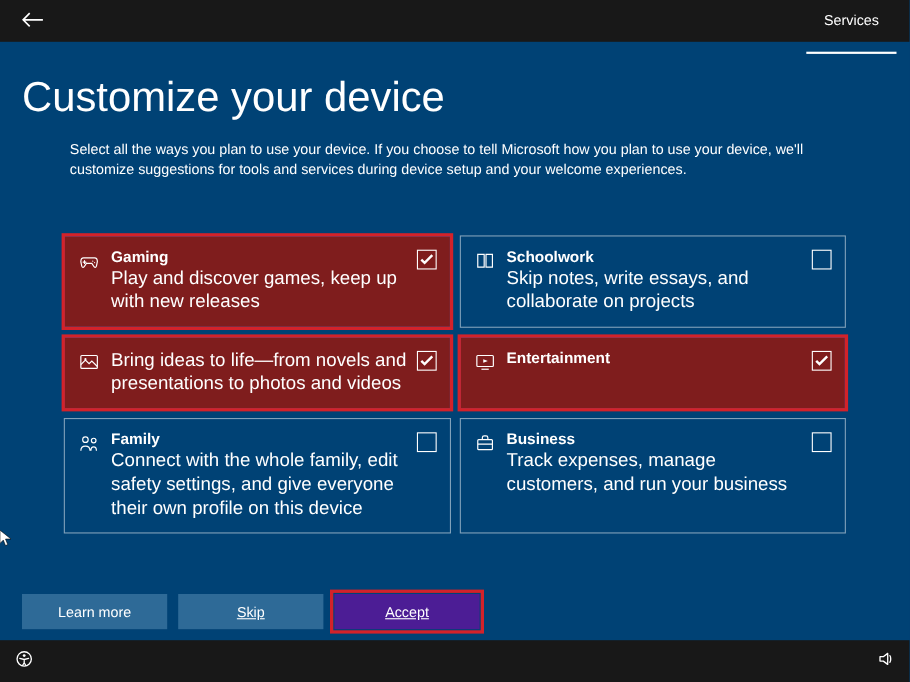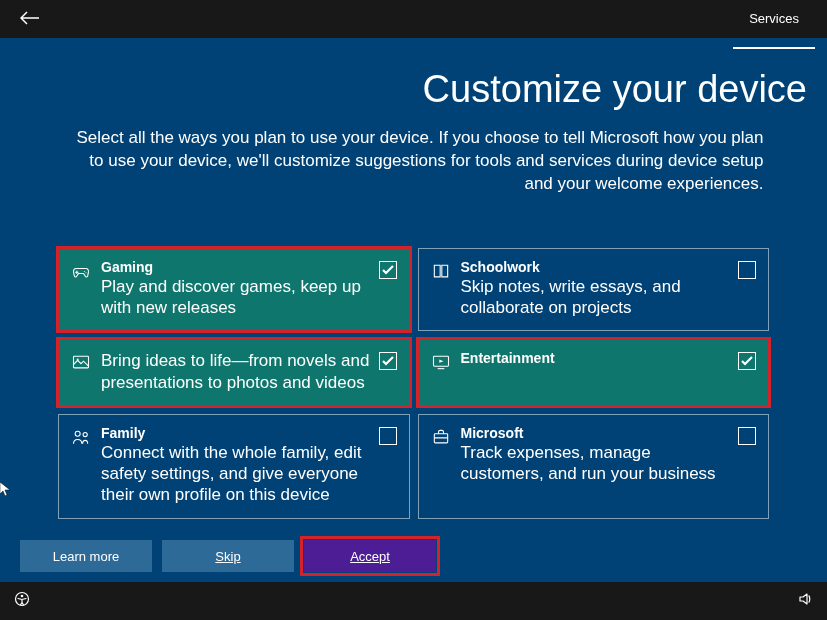--- a/index.html
+++ b/index.html
@@ -28,29 +28,29 @@
     }
     .services-tab {
       color: #fff;
       font-size: 13px;
       padding: 21px 16px;
       border-bottom: 2px solid #fff;
       cursor: pointer;
     }
     .content {
       padding: 30px 20px 0 20px;
-      text-align: right;
+      text-align: left;
     }
     .title {
       font-size: 38px;
       font-weight: 300;
       margin-bottom: 12px;
     }
     .subtitle {
-      font-size: 17px;
+      font-size: 13px;
       line-height: 1.35;
       max-width: 700px;
       margin: 16px auto;
     }
     .grid {
       display: grid;
       grid-template-columns: 1fr 1fr;
       gap: 8px;
       padding: 36px 58px 0 58px;
     }
@@ -59,21 +59,21 @@
       padding: 10px 12px 12px 12px;
       text-align: left;
       display: flex;
       align-items: flex-start;
       gap: 10px;
       cursor: pointer;
       position: relative;
       min-height: 58px;
     }
     .card.selected {
-      background: #0f766e;
+      background: #7f1d1d;
       border-color: #0067c0;
     }
     .card.highlighted {
       outline: 3px solid #d3222a;
       outline-offset: -1px;
     }
     .card-icon {
       width: 20px;
       height: 20px;
       flex-shrink: 0;
@@ -247,21 +247,21 @@
     </div>
     <div class="checkbox"></div>
   </div>
 
   <div class="card">
     <svg class="card-icon" viewBox="0 0 24 24">
         <rect x="4" y="8" width="16" height="11" rx="1" stroke="#fff" stroke-width="1.3" fill="none"></rect>
         <path d="M9 8V6a2 2 0 012-2h2a2 2 0 012 2v2M4 13h16" stroke="#fff" stroke-width="1.3" fill="none"></path>
       </svg>
     <div class="card-text">
-      <div class="card-title">Microsoft</div>
+      <div class="card-title">Business</div>
       <div class="card-desc">Track expenses, manage customers, and run your business</div>
     </div>
     <div class="checkbox"></div>
   </div>
 </div>
 
 <div class="footer">
   <button class="btn btn-secondary">Learn more</button>
   <div class="footer-right">
     <button class="btn btn-secondary">Skip</button>

